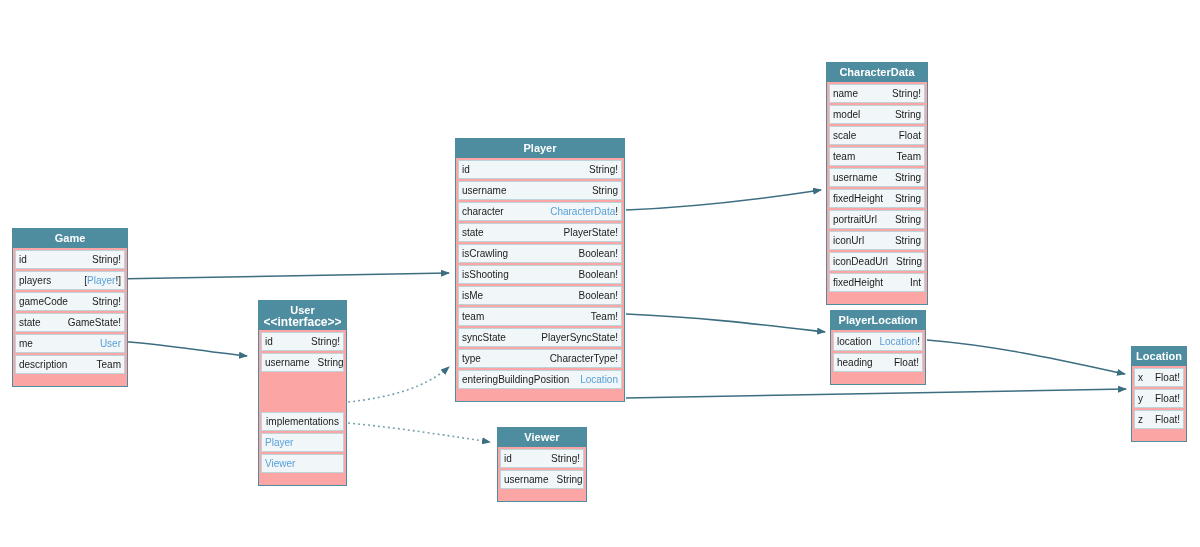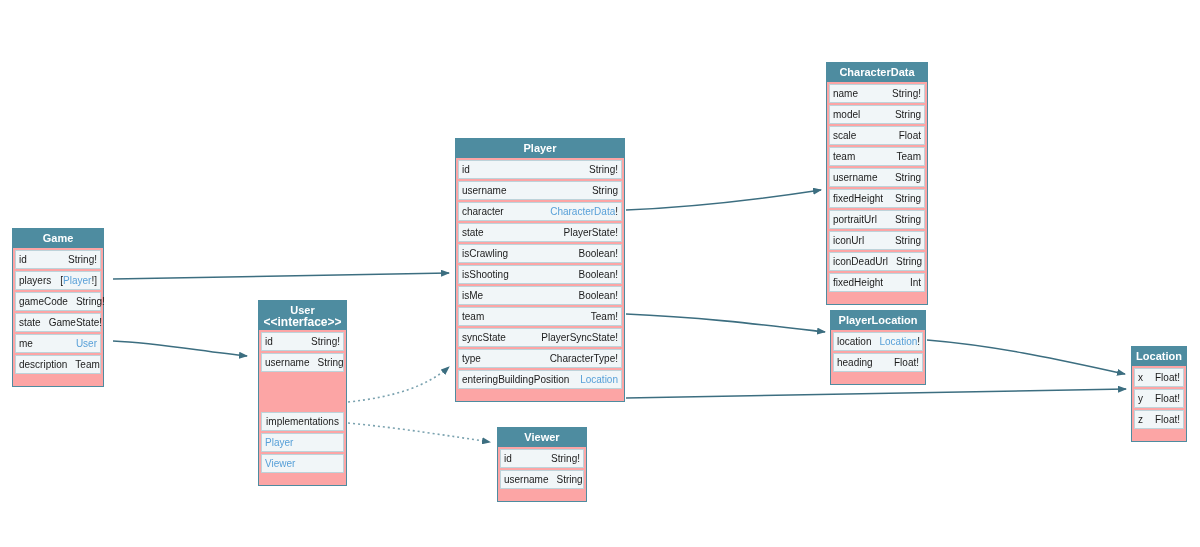--- a/index.html
+++ b/index.html
@@ -84,21 +84,21 @@
   <path d="M113,279 L449,273" class="solid" marker-end="url(#ah)"></path>
       <path d="M113,341 C160,343 205,352 247,356" class="solid" marker-end="url(#ah)"></path>
       <path d="M348,402 C395,397 427,386 449,367" class="dotted" marker-end="url(#ah)"></path>
       <path d="M348,423 C400,428 450,436 490,442" class="dotted" marker-end="url(#ah)"></path>
       <path d="M626,210 C700,207 762,199 821,190" class="solid" marker-end="url(#ah)"></path>
       <path d="M626,314 C700,317 765,325 825,332" class="solid" marker-end="url(#ah)"></path>
       <path d="M626,398 L1126,389" class="solid" marker-end="url(#ah)"></path>
       <path d="M927,340 C1000,346 1065,361 1125,374" class="solid" marker-end="url(#ah)"></path>
     </svg>
   <div id="tables">
-      <div class="table" style="left: 12px; top: 228px; width: 92px;">
+      <div class="table" style="left: 12px; top: 228px; width: 116px;">
         <div class="thead">
           <div>Game</div>
         </div>
         <div class="trow">
           <span class="fname">id</span>
           <span class="ftype">String!</span>
         </div>
         <div class="trow">
           <span class="fname">players</span>
           <span class="ftype">[<span class="link">Player</span>!]</span>

